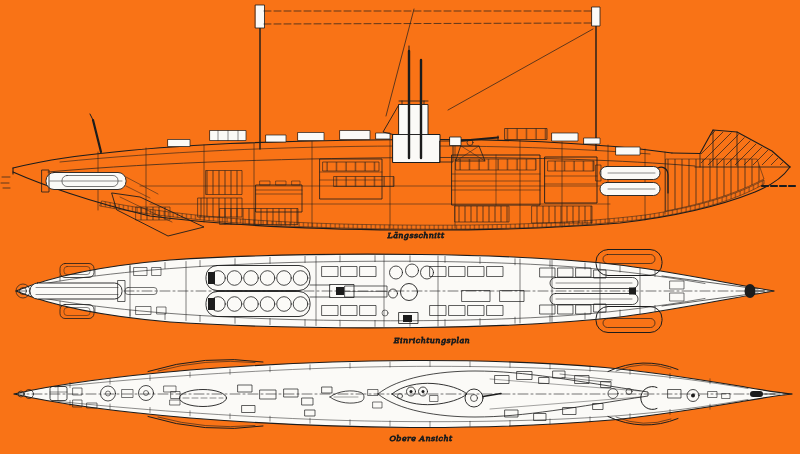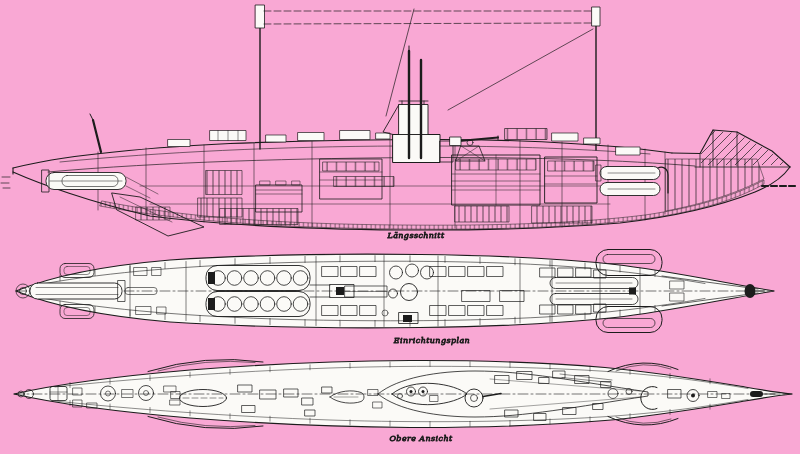--- a/index.html
+++ b/index.html
@@ -1,16 +1,16 @@
 <!DOCTYPE html>
 <html><head>
 <meta charset="utf-8">
 <style>
   html,body{margin:0;padding:0;background:#fbfaf7;}
-  .canvas{position:relative;width:800px;height:454px;background:#f9a8d4;overflow:hidden;}
+  .canvas{position:relative;width:800px;height:454px;background:#f97316;overflow:hidden;}
   svg{display:block;}
   .lbl{font:italic 8px "DejaVu Serif", serif;fill:#222222;letter-spacing:.4px;text-anchor:middle;}
   .ink{fill:#1c1c1c;stroke:none;}
   .paper{fill:#fbfaf7;}
 </style>
 </head>
 <body>
 
 <div class="canvas">
 <svg width="800" height="454" viewBox="0 0 800 454">

